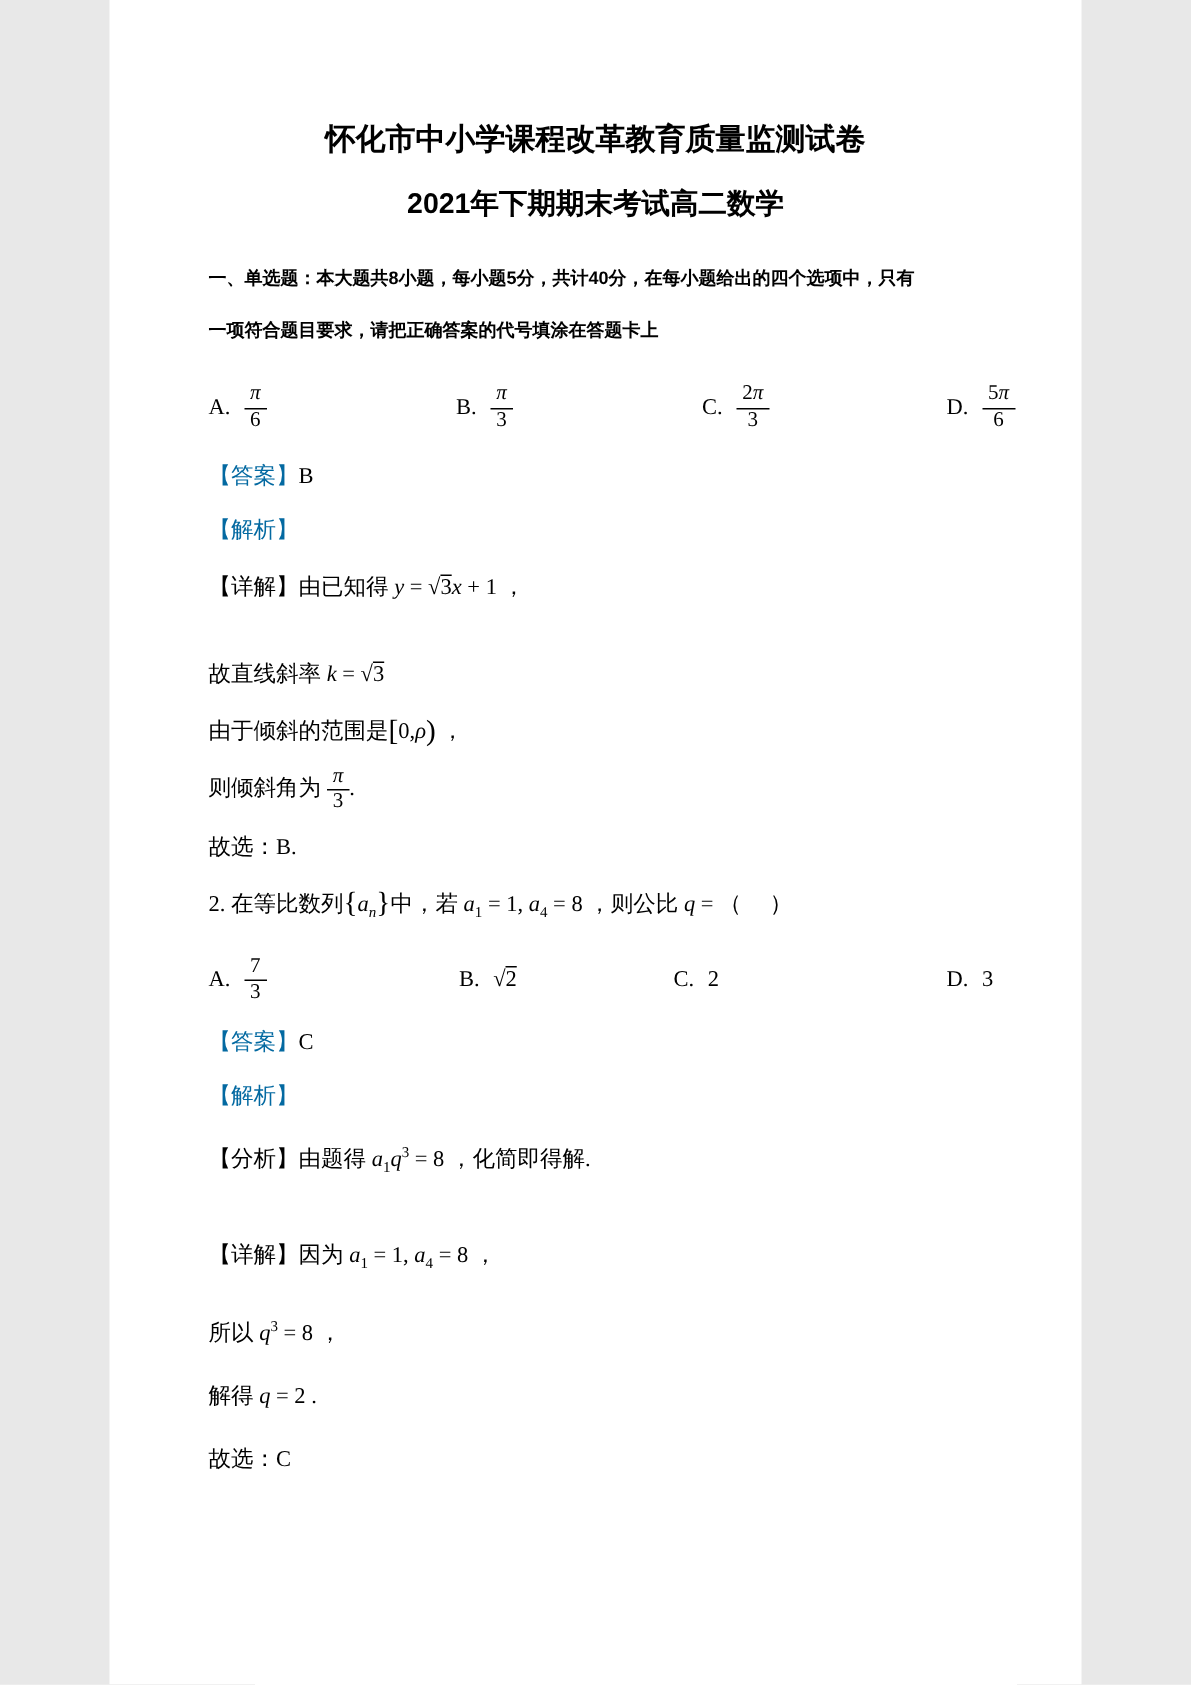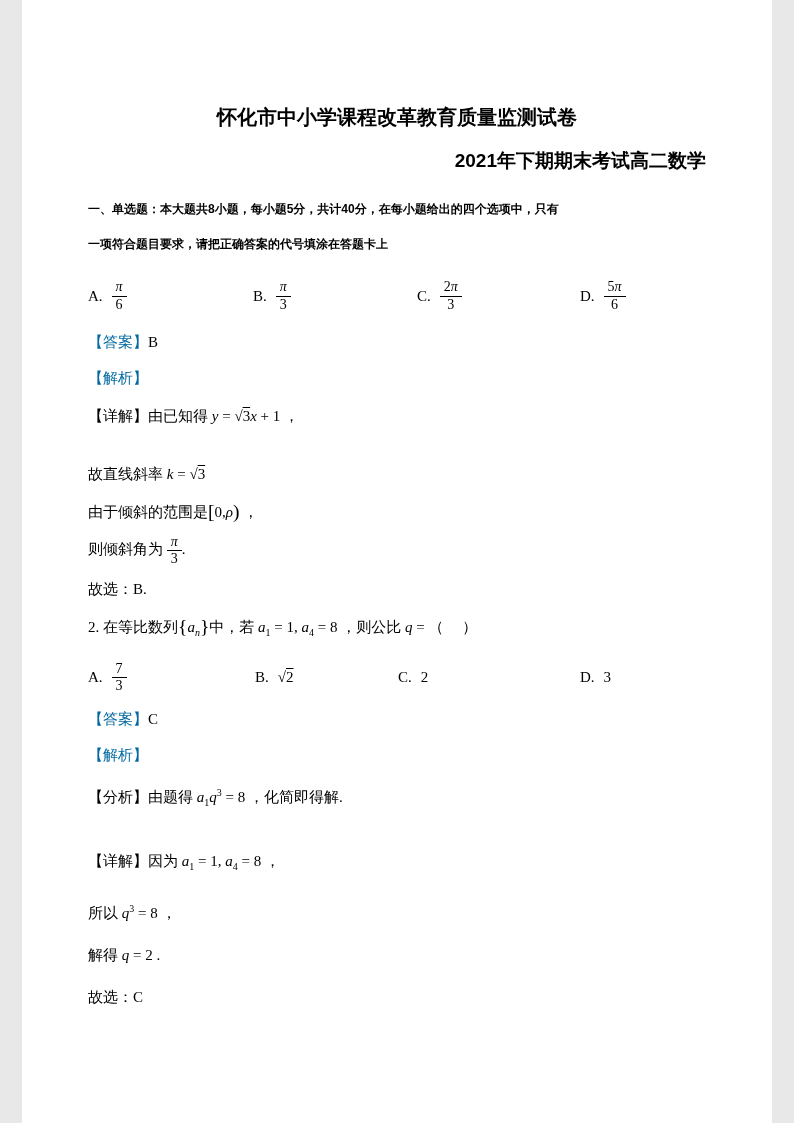--- a/index.html
+++ b/index.html
@@ -1,32 +1,32 @@
 <!DOCTYPE html>
 <html><head>
 <meta charset="utf-8">
 <style>
   html,body{margin:0;padding:0;background:#e8e8e8;}
   .page{
     position:relative;
-    width:750px;height:1123px;
+    width:648px;height:1123px;
     margin:0 auto;
     background:#fff;
     box-sizing:border-box;
-    padding:104px 66px 0 66px;
+    padding:80px 66px 0 66px;
     overflow:hidden;
     font-family:"Liberation Serif","DejaVu Serif",serif;
     font-size:15px;color:#000;
   }
   .title{
     text-align:center;font-weight:bold;font-size:20px;line-height:26px;
     font-family:"Liberation Sans","DejaVu Sans",sans-serif;
   }
   .subtitle{
-    text-align:right;font-weight:bold;font-size:19px;line-height:26px;margin-top:18px;
+    text-align:center;font-weight:bold;font-size:19px;line-height:26px;margin-top:18px;
     font-family:"Liberation Sans","DejaVu Sans",sans-serif;
   }
   .intro{
     margin-top:18px;font-weight:bold;font-size:12px;line-height:35px;
     font-family:"Liberation Sans","DejaVu Sans",sans-serif;
   }
   .line{margin:0;line-height:24px;}
   .mt10{margin-top:10px}.mt12{margin-top:12px}.mt14{margin-top:14px}
   .mt16{margin-top:34px}.mt18{margin-top:18px}.mt4{margin-top:4px}
   .tl{color:#0369a1;}

